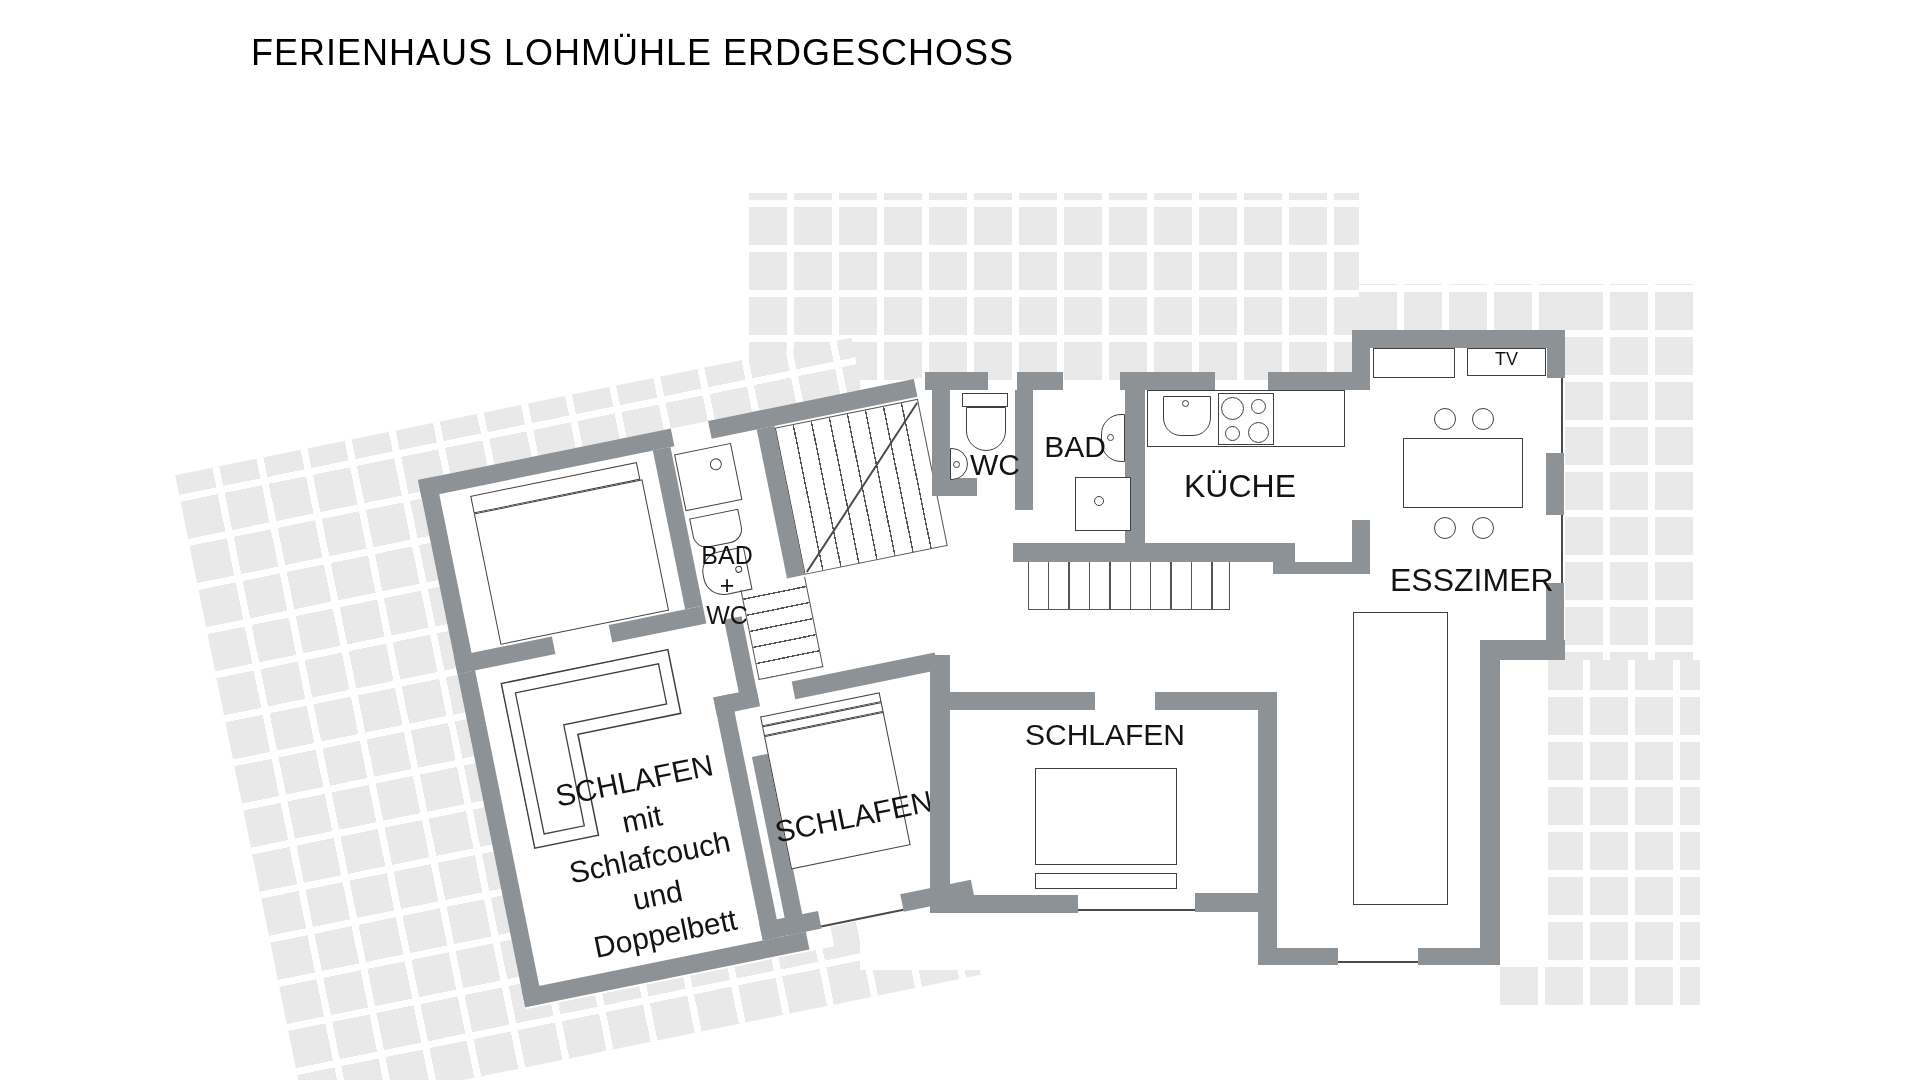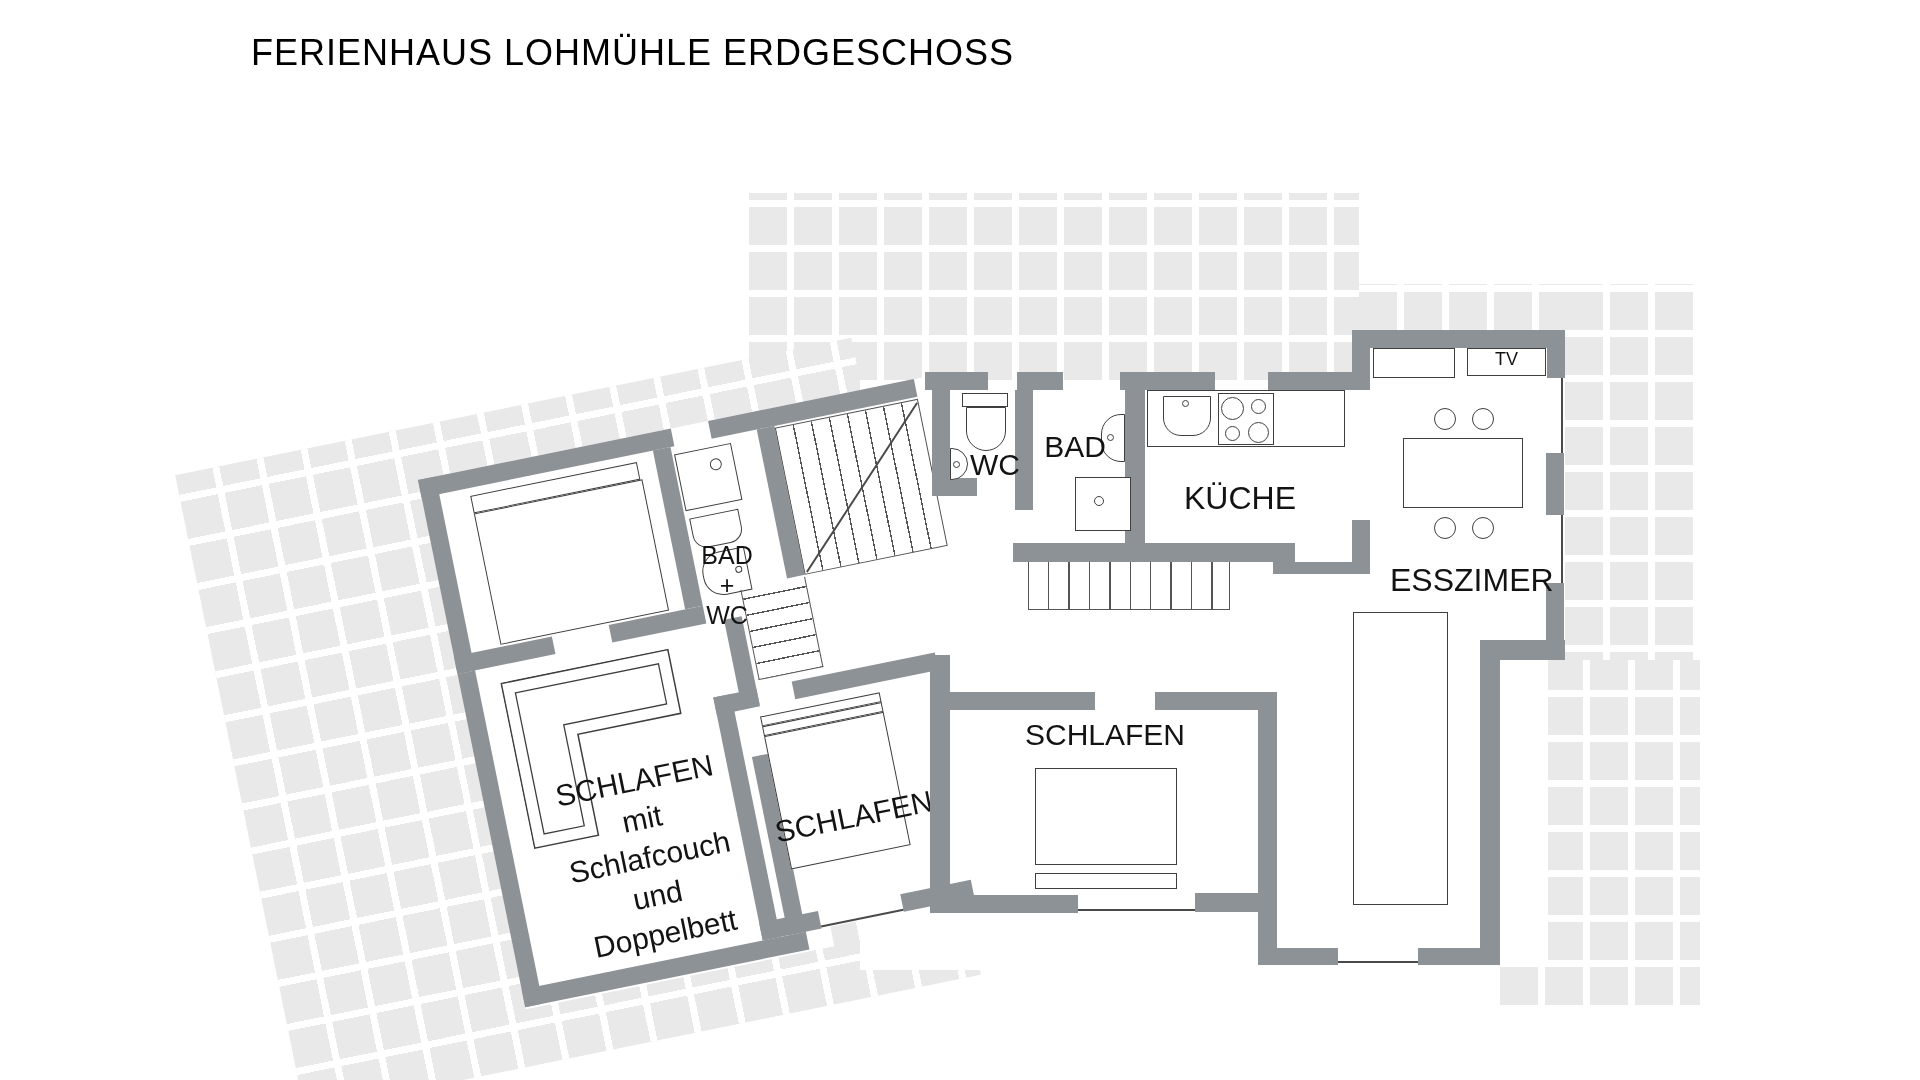--- a/index.html
+++ b/index.html
@@ -164,21 +164,21 @@
   <div class="fur circle" style="left:1472px;top:408px;width:22px;height:22px;border-width:1.3px;"></div>
   <div class="fur circle" style="left:1434px;top:517px;width:22px;height:22px;border-width:1.3px;"></div>
   <div class="fur circle" style="left:1472px;top:517px;width:22px;height:22px;border-width:1.3px;"></div>
   <div class="fur" style="left:1353px;top:612px;width:95px;height:293px;border-width:1.2px;"></div>
 
   <div class="fur" style="left:1035px;top:768px;width:142px;height:97px;"></div>
   <div class="fur" style="left:1035px;top:873px;width:142px;height:16px;"></div>
 
   <div class="lbl" style="left:955px;top:448px;width:80px;font-size:30px;">WC</div>
   <div class="lbl" style="left:1035px;top:430px;width:80px;font-size:30px;">BAD</div>
-  <div class="lbl" style="left:1180px;top:480px;width:120px;font-size:32px;">KÜCHE</div>
+  <div class="lbl" style="left:1180px;top:468px;width:120px;font-size:32px;">KÜCHE</div>
   <div class="lbl" style="left:1467px;top:349px;width:79px;font-size:18px;">TV</div>
   <div class="lbl" style="left:1390px;top:562px;width:150px;font-size:32px;">ESSZIMER</div>
   <div class="lbl" style="left:1025px;top:718px;width:150px;font-size:30px;">SCHLAFEN</div>
   <div class="lbl" style="left:686px;top:540px;width:82px;font-size:25px;line-height:30px;white-space:normal;">
     <div>BAD</div>
     <div>+</div>
     <div>WC</div>
   </div>
 
 </div>

